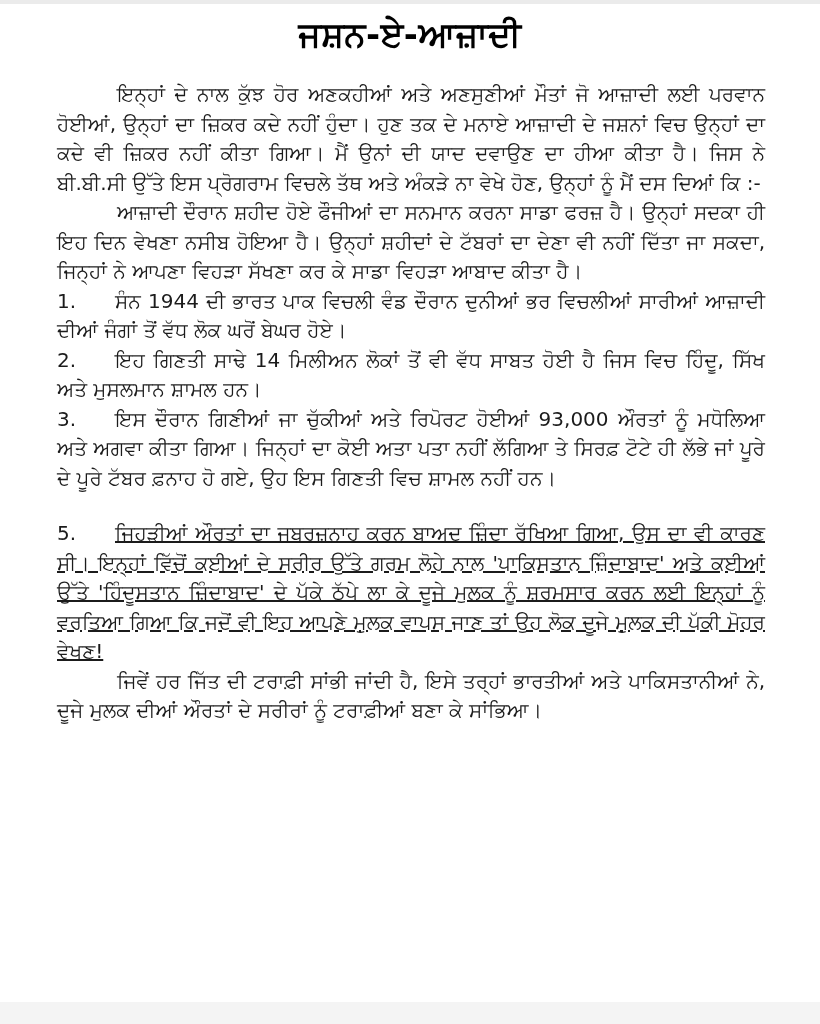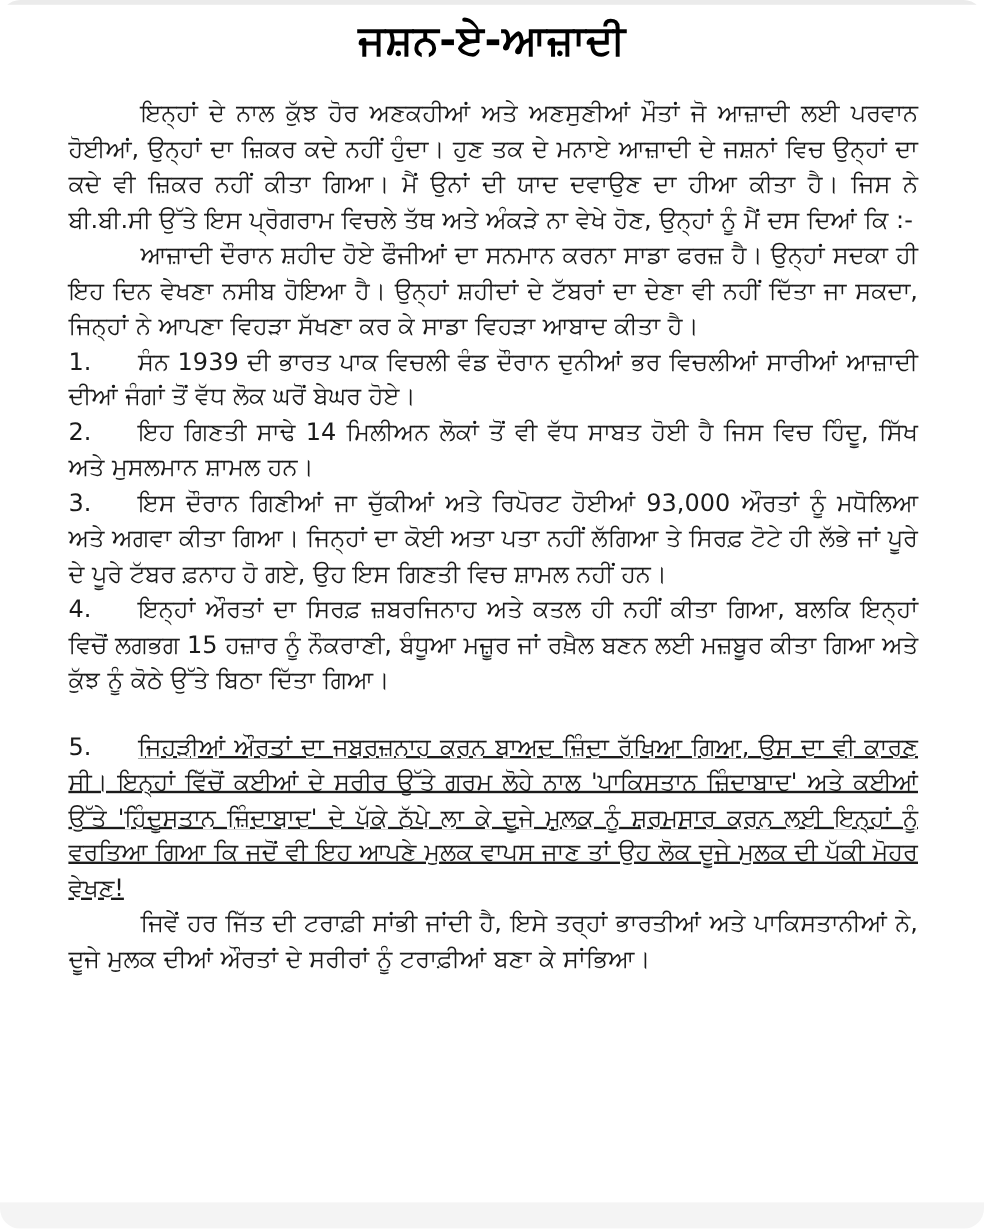--- a/index.html
+++ b/index.html
@@ -8,21 +8,20 @@
     background: #ffffff;
   }
   .page {
     position: relative;
     width: 820px;
     height: 1024px;
     background: #ffffff;
     overflow: hidden;
     font-family: "DejaVu Sans", "Liberation Sans", sans-serif;
     color: #1b1b1b;
-    border-radius: 17px;
   }
   .edge-strip {
     position: absolute;
     left: 0;
     width: 820px;
     background: #f2f2f2;
   }
   .edge-strip.top { top: 0; height: 4px; background: #ebebeb; }
   .edge-strip.bottom { bottom: 0; height: 22px; background: #f4f4f4; }
 
@@ -68,22 +67,21 @@
 <body>
 
 <div class="page">
   <div class="edge-strip top"></div>
 
   <h1 class="title">ਜਸ਼ਨ-ਏ-ਆਜ਼ਾਦੀ</h1>
 
   <div class="doc-body" id="doc-body">
       <p class=" plain">ਇਨ੍ਹਾਂ ਦੇ ਨਾਲ ਕੁੱਝ ਹੋਰ ਅਣਕਹੀਆਂ ਅਤੇ ਅਣਸੁਣੀਆਂ ਮੌਤਾਂ ਜੋ ਆਜ਼ਾਦੀ ਲਈ ਪਰਵਾਨ ਹੋਈਆਂ, ਉਨ੍ਹਾਂ ਦਾ ਜ਼ਿਕਰ ਕਦੇ ਨਹੀਂ ਹੁੰਦਾ। ਹੁਣ ਤਕ ਦੇ ਮਨਾਏ ਆਜ਼ਾਦੀ ਦੇ ਜਸ਼ਨਾਂ ਵਿਚ ਉਨ੍ਹਾਂ ਦਾ ਕਦੇ ਵੀ ਜ਼ਿਕਰ ਨਹੀਂ ਕੀਤਾ ਗਿਆ। ਮੈਂ ਉਨਾਂ ਦੀ ਯਾਦ ਦਵਾਉਣ ਦਾ ਹੀਆ ਕੀਤਾ ਹੈ। ਜਿਸ ਨੇ ਬੀ.ਬੀ.ਸੀ ਉੱਤੇ ਇਸ ਪ੍ਰੋਗਰਾਮ ਵਿਚਲੇ ਤੱਥ ਅਤੇ ਅੰਕੜੇ ਨਾ ਵੇਖੇ ਹੋਣ, ਉਨ੍ਹਾਂ ਨੂੰ ਮੈਂ ਦਸ ਦਿਆਂ ਕਿ :-</p>
       <p class=" plain">ਆਜ਼ਾਦੀ ਦੌਰਾਨ ਸ਼ਹੀਦ ਹੋਏ ਫੌਜੀਆਂ ਦਾ ਸਨਮਾਨ ਕਰਨਾ ਸਾਡਾ ਫਰਜ਼ ਹੈ। ਉਨ੍ਹਾਂ ਸਦਕਾ ਹੀ ਇਹ ਦਿਨ ਵੇਖਣਾ ਨਸੀਬ ਹੋਇਆ ਹੈ। ਉਨ੍ਹਾਂ ਸ਼ਹੀਦਾਂ ਦੇ ਟੱਬਰਾਂ ਦਾ ਦੇਣਾ ਵੀ ਨਹੀਂ ਦਿੱਤਾ ਜਾ ਸਕਦਾ, ਜਿਨ੍ਹਾਂ ਨੇ ਆਪਣਾ ਵਿਹੜਾ ਸੱਖਣਾ ਕਰ ਕੇ ਸਾਡਾ ਵਿਹੜਾ ਆਬਾਦ ਕੀਤਾ ਹੈ।</p>
-      <p class=" numbered"><span class="num">1.</span><span>ਸੰਨ 1939 ਦੀ ਭਾਰਤ ਪਾਕ ਵਿਚਲੀ ਵੰਡ ਦੌਰਾਨ ਦੁਨੀਆਂ ਭਰ ਵਿਚਲੀਆਂ ਸਾਰੀਆਂ ਆਜ਼ਾਦੀ ਦੀਆਂ ਜੰਗਾਂ ਤੋਂ ਵੱਧ ਲੋਕ ਘਰੋਂ ਬੇਘਰ ਹੋਏ।</span></p>
+      <p class=" numbered"><span class="num">1.</span><span>ਸੰਨ 1944 ਦੀ ਭਾਰਤ ਪਾਕ ਵਿਚਲੀ ਵੰਡ ਦੌਰਾਨ ਦੁਨੀਆਂ ਭਰ ਵਿਚਲੀਆਂ ਸਾਰੀਆਂ ਆਜ਼ਾਦੀ ਦੀਆਂ ਜੰਗਾਂ ਤੋਂ ਵੱਧ ਲੋਕ ਘਰੋਂ ਬੇਘਰ ਹੋਏ।</span></p>
       <p class=" numbered"><span class="num">2.</span><span>ਇਹ ਗਿਣਤੀ ਸਾਢੇ 14 ਮਿਲੀਅਨ ਲੋਕਾਂ ਤੋਂ ਵੀ ਵੱਧ ਸਾਬਤ ਹੋਈ ਹੈ ਜਿਸ ਵਿਚ ਹਿੰਦੂ, ਸਿੱਖ ਅਤੇ ਮੁਸਲਮਾਨ ਸ਼ਾਮਲ ਹਨ।</span></p>
       <p class=" numbered"><span class="num">3.</span><span>ਇਸ ਦੌਰਾਨ ਗਿਣੀਆਂ ਜਾ ਚੁੱਕੀਆਂ ਅਤੇ ਰਿਪੋਰਟ ਹੋਈਆਂ 93,000 ਔਰਤਾਂ ਨੂੰ ਮਧੋਲਿਆ ਅਤੇ ਅਗਵਾ ਕੀਤਾ ਗਿਆ। ਜਿਨ੍ਹਾਂ ਦਾ ਕੋਈ ਅਤਾ ਪਤਾ ਨਹੀਂ ਲੱਗਿਆ ਤੇ ਸਿਰਫ਼ ਟੋਟੇ ਹੀ ਲੱਭੇ ਜਾਂ ਪੂਰੇ ਦੇ ਪੂਰੇ ਟੱਬਰ ਫ਼ਨਾਹ ਹੋ ਗਏ, ਉਹ ਇਸ ਗਿਣਤੀ ਵਿਚ ਸ਼ਾਮਲ ਨਹੀਂ ਹਨ।</span></p>
-      <p class=" numbered"><span class="num">4.</span><span>ਇਨ੍ਹਾਂ ਔਰਤਾਂ ਦਾ ਸਿਰਫ਼ ਜ਼ਬਰਜਿਨਾਹ ਅਤੇ ਕਤਲ ਹੀ ਨਹੀਂ ਕੀਤਾ ਗਿਆ, ਬਲਕਿ ਇਨ੍ਹਾਂ ਵਿਚੋਂ ਲਗਭਗ 15 ਹਜ਼ਾਰ ਨੂੰ ਨੌਕਰਾਣੀ, ਬੰਧੂਆ ਮਜ਼ੂਰ ਜਾਂ ਰਖ਼ੈਲ ਬਣਨ ਲਈ ਮਜ਼ਬੂਰ ਕੀਤਾ ਗਿਆ ਅਤੇ ਕੁੱਝ ਨੂੰ ਕੋਠੇ ਉੱਤੇ ਬਿਠਾ ਦਿੱਤਾ ਗਿਆ।</span></p>
       <p class="gap-before numbered"><span class="num">5.</span><span>ਜਿਹੜੀਆਂ ਔਰਤਾਂ ਦਾ ਜਬਰਜ਼ਨਾਹ ਕਰਨ ਬਾਅਦ ਜ਼ਿੰਦਾ ਰੱਖਿਆ ਗਿਆ, ਉਸ ਦਾ ਵੀ ਕਾਰਣ ਸੀ। ਇਨ੍ਹਾਂ ਵਿੱਚੋਂ ਕਈਆਂ ਦੇ ਸਰੀਰ ਉੱਤੇ ਗਰਮ ਲੋਹੇ ਨਾਲ 'ਪਾਕਿਸਤਾਨ ਜ਼ਿੰਦਾਬਾਦ' ਅਤੇ ਕਈਆਂ ਉੱਤੇ 'ਹਿੰਦੂਸਤਾਨ ਜ਼ਿੰਦਾਬਾਦ' ਦੇ ਪੱਕੇ ਠੱਪੇ ਲਾ ਕੇ ਦੂਜੇ ਮੁਲਕ ਨੂੰ ਸ਼ਰਮਸਾਰ ਕਰਨ ਲਈ ਇਨ੍ਹਾਂ ਨੂੰ ਵਰਤਿਆ ਗਿਆ ਕਿ ਜਦੋਂ ਵੀ ਇਹ ਆਪਣੇ ਮੁਲਕ ਵਾਪਸ ਜਾਣ ਤਾਂ ਉਹ ਲੋਕ ਦੂਜੇ ਮੁਲਕ ਦੀ ਪੱਕੀ ਮੋਹਰ ਵੇਖਣ!</span></p>
       <p class=" plain">ਜਿਵੇਂ ਹਰ ਜਿੱਤ ਦੀ ਟਰਾਫ਼ੀ ਸਾਂਭੀ ਜਾਂਦੀ ਹੈ, ਇਸੇ ਤਰ੍ਹਾਂ ਭਾਰਤੀਆਂ ਅਤੇ ਪਾਕਿਸਤਾਨੀਆਂ ਨੇ, ਦੂਜੇ ਮੁਲਕ ਦੀਆਂ ਔਰਤਾਂ ਦੇ ਸਰੀਰਾਂ ਨੂੰ ਟਰਾਫ਼ੀਆਂ ਬਣਾ ਕੇ ਸਾਂਭਿਆ।</p>
     </div>
 
   <div class="edge-strip bottom"></div>
 </div>
 
 </body></html>

